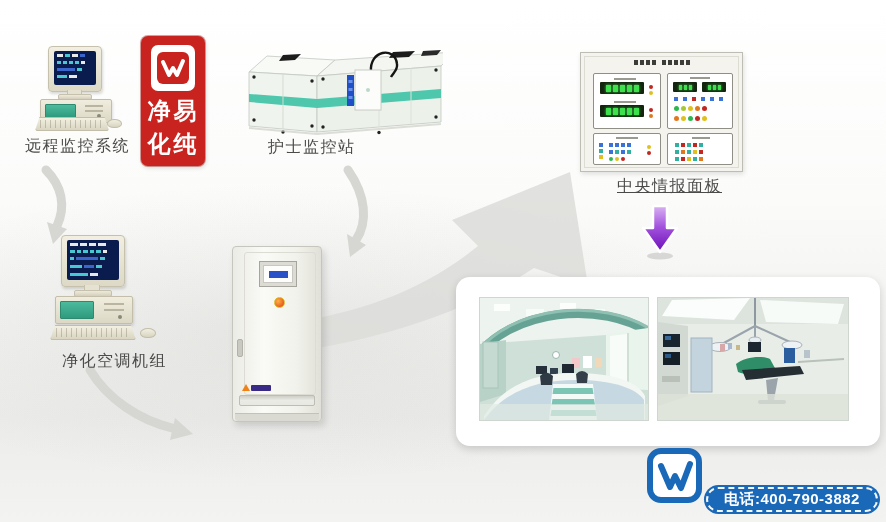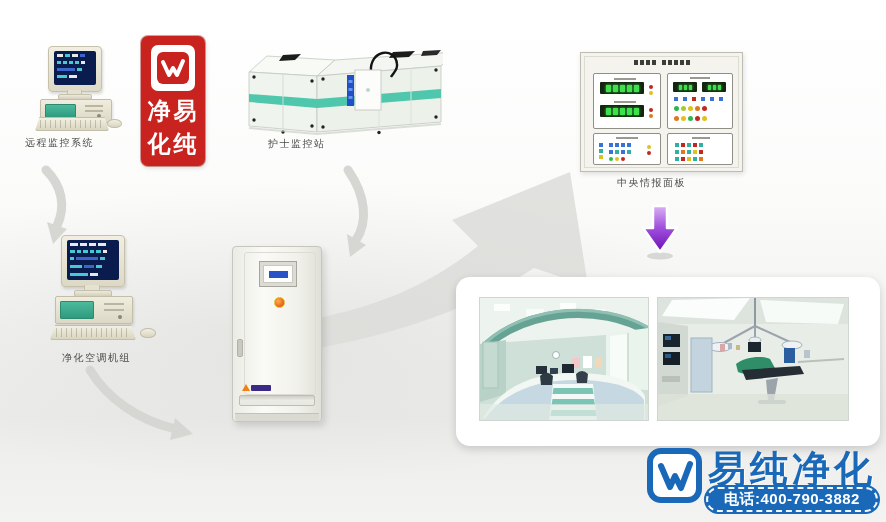--- a/index.html
+++ b/index.html
@@ -2,21 +2,21 @@
 <html><head>
 <meta charset="utf-8">
 <style>
   html,body{margin:0;padding:0;background:#fff;}
   .stage{position:relative;width:886px;height:522px;margin:0 auto;overflow:hidden;
          font-family:"Liberation Sans","DejaVu Sans",sans-serif;
          background:linear-gradient(180deg,#ffffff 0%,#fbfbfa 38%,#ececea 80%,#f3f3f1 100%);}
   .abs{position:absolute;}
   .bg-shade{left:0;top:140px;width:886px;height:350px;
             background:radial-gradient(70% 60% at 32% 55%, rgba(60,60,55,.07), transparent 72%);}
-  .nlabel{position:absolute;font-size:10px;color:#4b4b49;letter-spacing:1.5px;white-space:nowrap;}
+  .nlabel{position:absolute;font-size:16px;color:#4b4b49;letter-spacing:1.5px;white-space:nowrap;}
 
   
   .monitor{position:absolute;background:linear-gradient(180deg,#f2efe2,#ddd9c6);
            border:1px solid #c6c1ad;border-radius:4px;box-shadow:1px 2px 3px rgba(0,0,0,.15);}
   .screen{position:absolute;left:5px;top:4px;right:5px;bottom:6px;background:#0a1c4e;border-radius:2px;overflow:hidden;}
   .srow{position:absolute;display:flex;gap:2px;}
   .sb{height:3px;}
   .neck{position:absolute;background:#e6e2d2;border:1px solid #c6c1ad;border-top:none;}
   .mbase{position:absolute;background:linear-gradient(180deg,#eee9d9,#d4d0bd);border:1px solid #c6c1ad;border-radius:2px;}
   .case{position:absolute;background:linear-gradient(180deg,#f0edde,#dcd8c5);border:1px solid #c2beaa;border-radius:2px;box-shadow:1px 2px 3px rgba(0,0,0,.12);}
@@ -336,21 +336,21 @@
       </div>
       <div class="drow" style="left:6px;top:22px;">
         <span class="sq c-teal"></span>
           <span class="sq c-red"></span>
           <span class="sq c-yellow"></span>
         <span class="sq c-teal"></span>
           <span class="sq c-orange"></span>
       </div>
     </div>
   </div>
-  <div class="nlabel" style="left:617px;top:176px;">中央情报面板</div>
+  <div class="nlabel" style="left:617px;top:176px;text-decoration:underline;">中央情报面板</div>
 
   <svg class="abs" style="left:634px;top:203px" width="52" height="58" viewBox="0 0 52 58">
     <defs>
       <linearGradient id="pg" x1="0" y1="0" x2="0" y2="1">
         <stop offset="0" stop-color="#d9b2f2"></stop>
           <stop offset="0.45" stop-color="#a352dd"></stop>
           <stop offset="1" stop-color="#6d0fb8"></stop>
       </linearGradient>
     </defs>
     <ellipse cx="26" cy="53" rx="13" ry="3.5" fill="#000" opacity="0.13"></ellipse>
@@ -489,18 +489,17 @@
         <rect x="100" y="102" width="28" height="4" rx="2" fill="#8e98a0"></rect>
         <rect y="96" width="190" height="26" fill="#dde2d8" opacity="0.8"></rect>
       </svg>
     </div>
   </div>
 
   <svg class="abs brand-icon" viewBox="0 0 57 57">
     <rect x="4" y="4" width="49" height="49" rx="11" fill="#fff" stroke="#1a68b8" stroke-width="6"></rect>
     <path d="M15 19 L24 40 L29 29 L35 41 L44 17" fill="none" stroke="#1a68b8" stroke-width="6" stroke-linecap="round" stroke-linejoin="round"></path>
   </svg>
-  <div class="abs brand-name">易纯净化</div>
   <div class="abs phone-pill">
     <span>电话:400-790-3882</span>
   </div>
 
 </div>
 
 </body></html>

